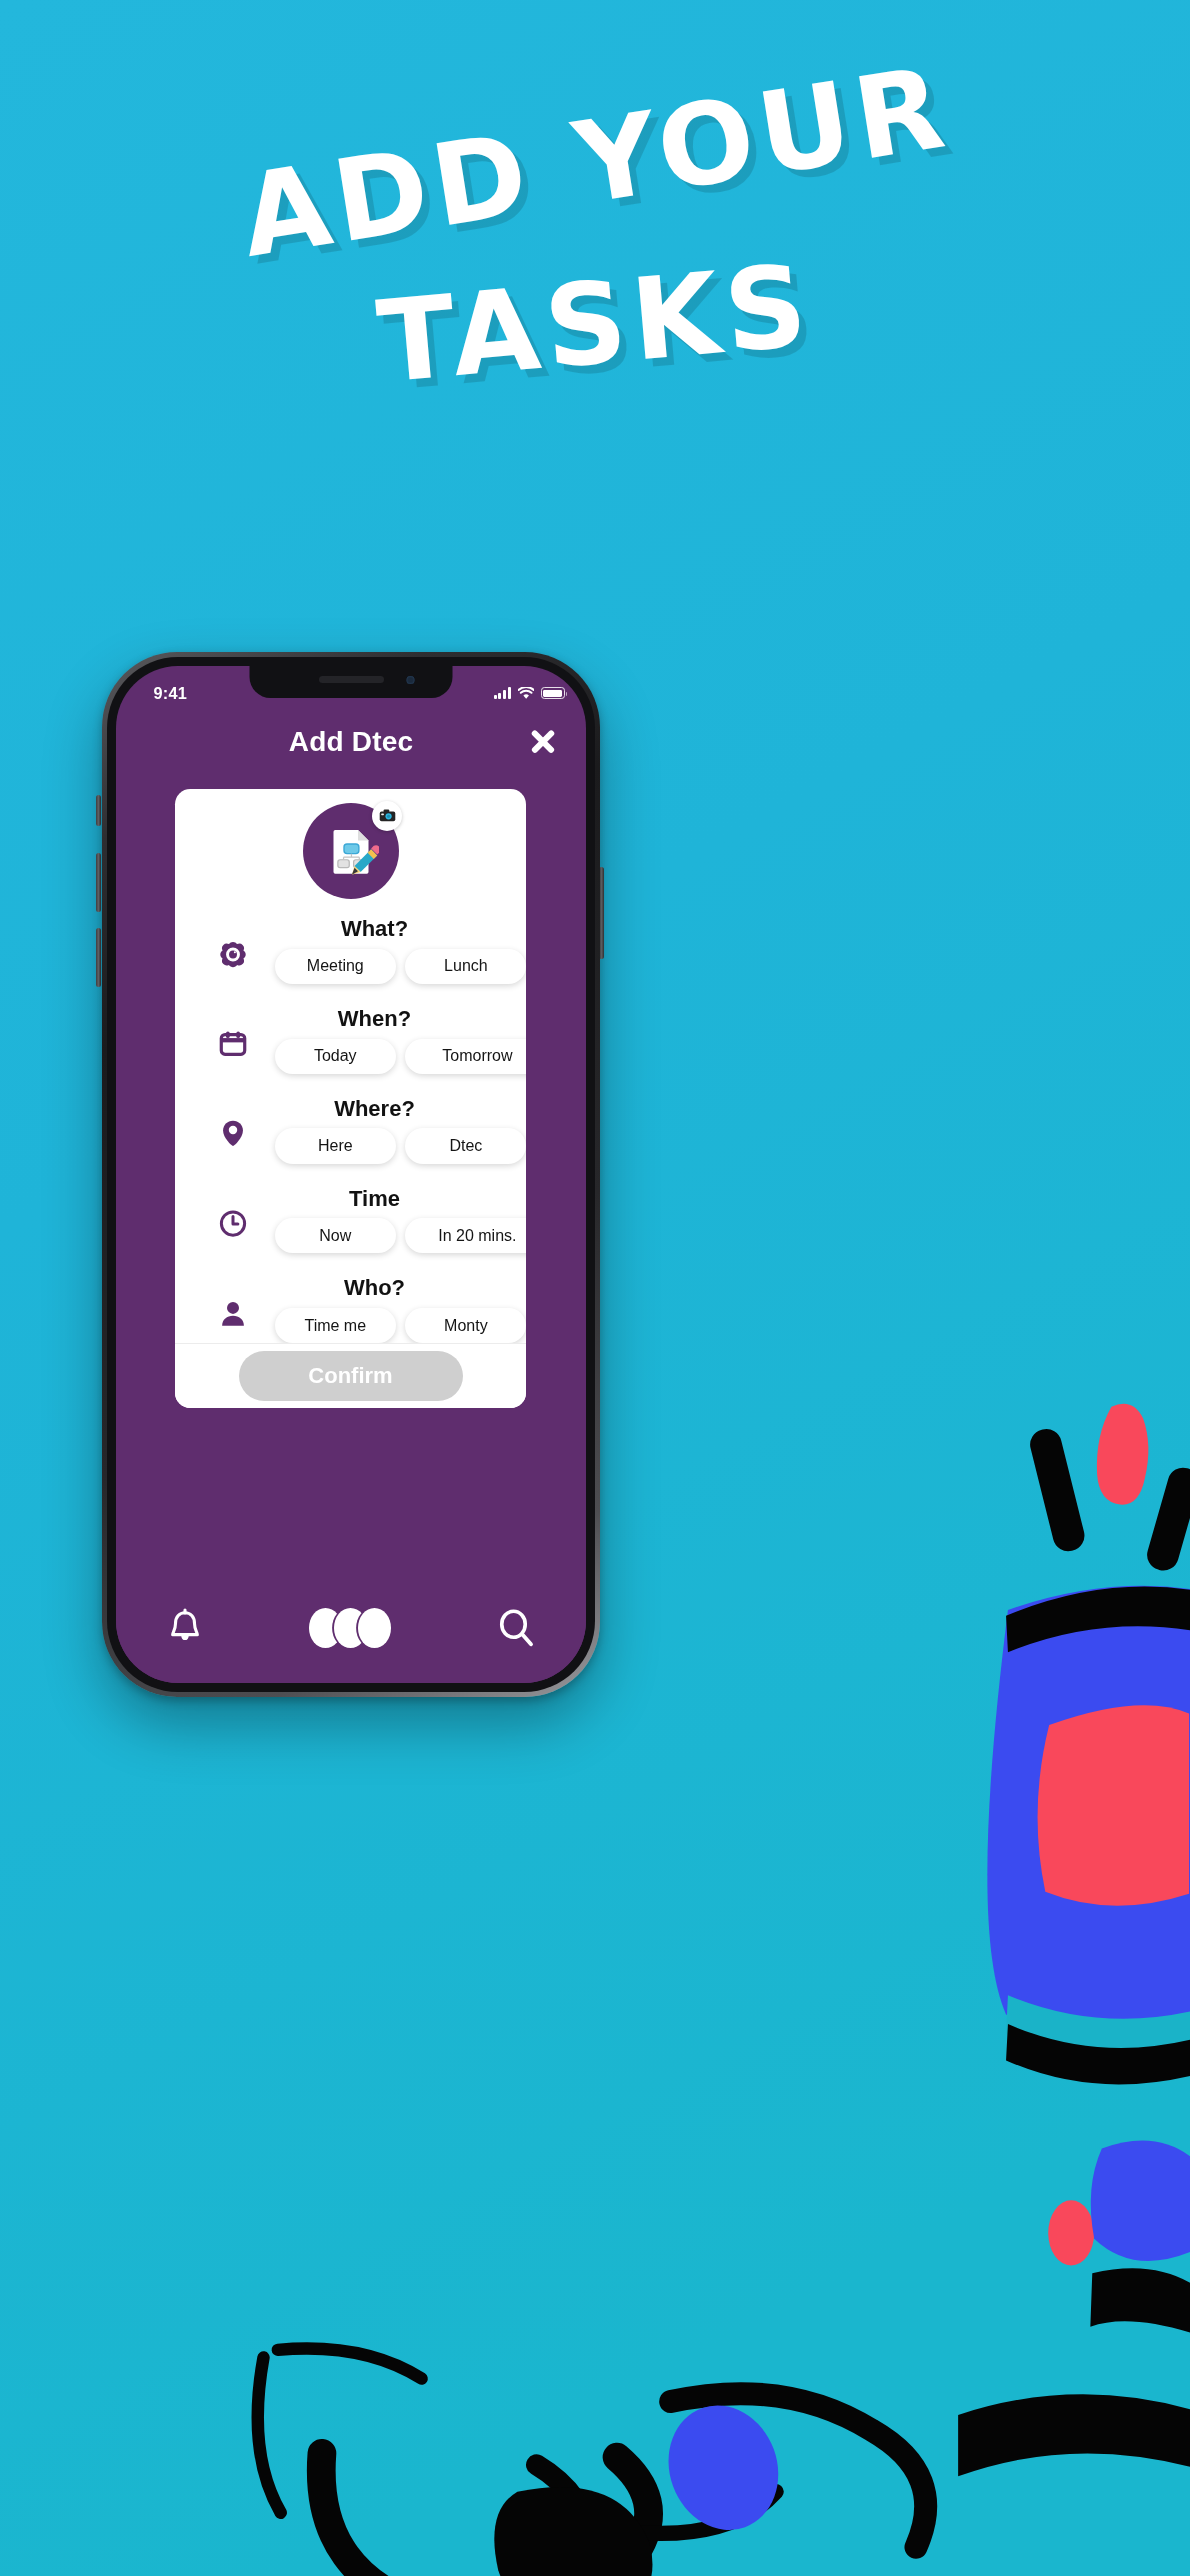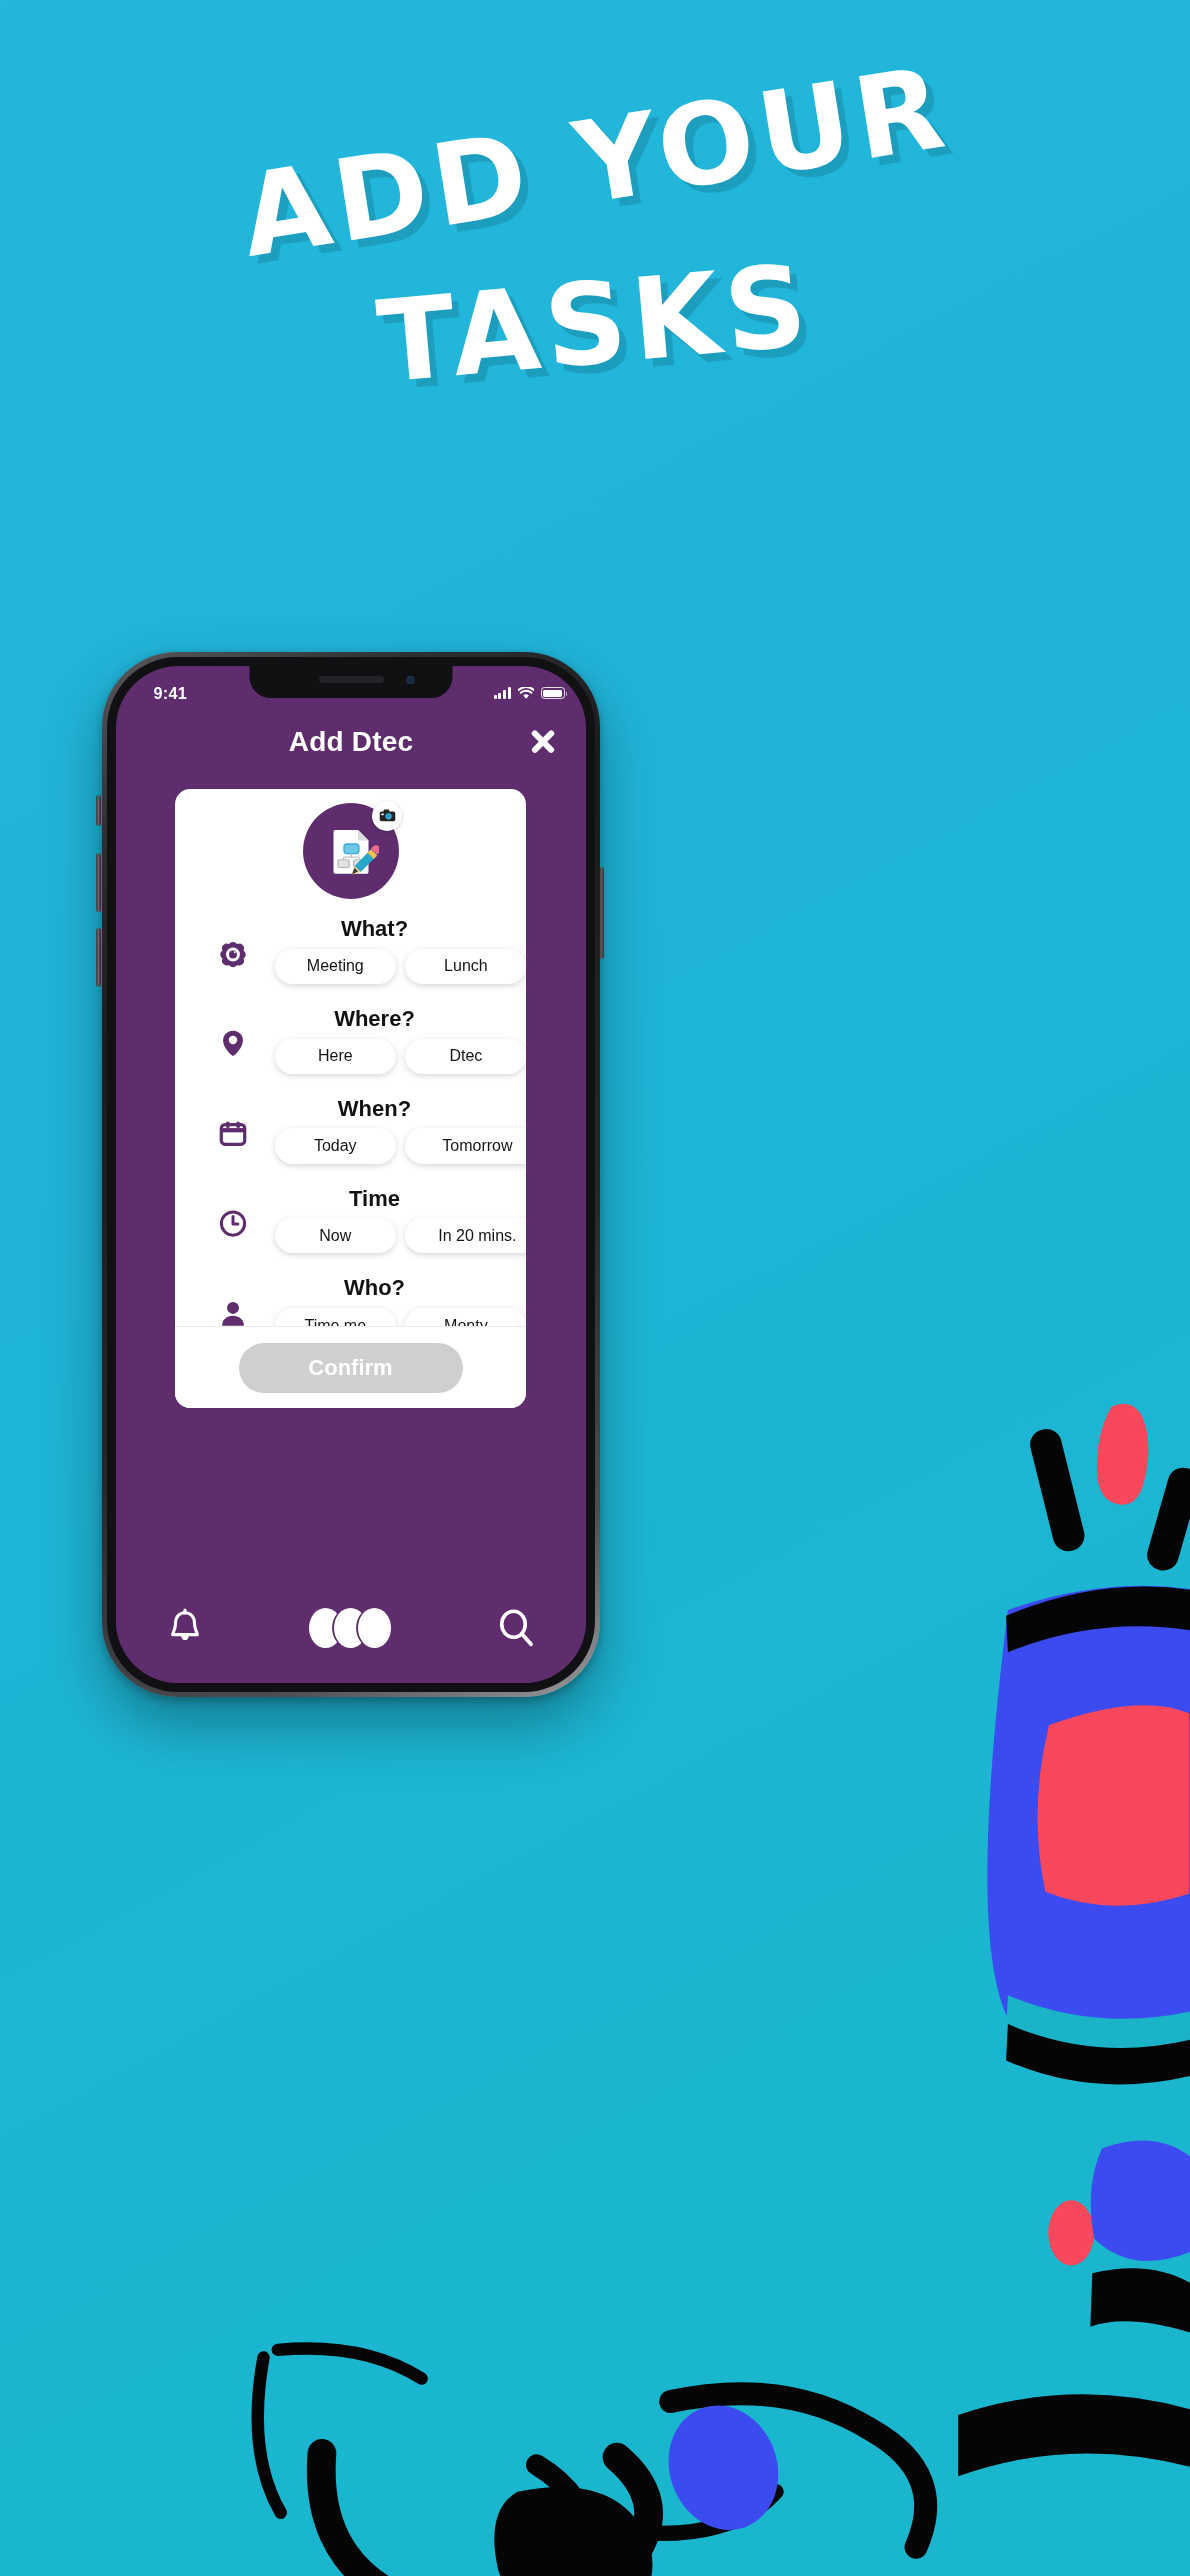--- a/index.html
+++ b/index.html
@@ -185,21 +185,21 @@
     text-align:center; white-space:nowrap;
     min-width:121px;
     flex:0 0 auto;
     cursor:pointer;
   }
   .chip.wide { min-width:144px; }
 
   
   .card-footer {
     border-top:1px solid #ececec;
-    height:82px;
+    height:65px;
     display:flex; align-items:center; justify-content:center;
     background:#fff;
   }
   .confirm-btn {
     background:#cfcfcf; color:#fff;
     border:none; border-radius:25px;
     width:224px; height:50px;
     font-size:22px; font-weight:bold;
     font-family:"Liberation Sans", sans-serif;
     cursor:pointer;
@@ -366,48 +366,48 @@
             <div class="chip">Meeting</div>
             <div class="chip">Lunch</div>
 
           </div>
         </div>
       </div>
 
       <div class="field">
         <div class="field-icon">
           <svg viewBox="0 0 32 32">
+                  <rect x="3.5" y="6.5" width="25" height="21" rx="4" fill="none" stroke="#5F2D6E" stroke-width="3.4"></rect>
+                  <path d="M3.6 12.5 h24.8" stroke="#5F2D6E" stroke-width="4.6"></path>
+                  <rect x="8.5" y="3.2" width="4" height="7" rx="2" fill="#5F2D6E"></rect>
+                  <rect x="19.5" y="3.2" width="4" height="7" rx="2" fill="#5F2D6E"></rect>
+                </svg>
+        </div>
+        <div class="field-body">
+          <div class="field-label">When?</div>
+          <div class="chips">
+            <div class="chip">Today</div>
+            <div class="chip wide">Tomorrow</div>
+
+          </div>
+        </div>
+      </div>
+
+      <div class="field">
+        <div class="field-icon">
+          <svg viewBox="0 0 32 32">
                   <path d="M16 2.4 c-6 0 -10.6 4.6 -10.6 10.4 c0 7.6 9 16.4 10.6 16.4 s10.6 -8.8 10.6 -16.4 C26.6 7 22 2.4 16 2.4 z" fill="#5F2D6E"></path>
                   <circle cx="16" cy="12.3" r="4.5" fill="#ffffff"></circle>
                 </svg>
         </div>
         <div class="field-body">
           <div class="field-label">Where?</div>
           <div class="chips">
             <div class="chip">Here</div>
             <div class="chip">Dtec</div>
-
-          </div>
-        </div>
-      </div>
-
-      <div class="field">
-        <div class="field-icon">
-          <svg viewBox="0 0 32 32">
-                  <rect x="3.5" y="6.5" width="25" height="21" rx="4" fill="none" stroke="#5F2D6E" stroke-width="3.4"></rect>
-                  <path d="M3.6 12.5 h24.8" stroke="#5F2D6E" stroke-width="4.6"></path>
-                  <rect x="8.5" y="3.2" width="4" height="7" rx="2" fill="#5F2D6E"></rect>
-                  <rect x="19.5" y="3.2" width="4" height="7" rx="2" fill="#5F2D6E"></rect>
-                </svg>
-        </div>
-        <div class="field-body">
-          <div class="field-label">When?</div>
-          <div class="chips">
-            <div class="chip">Today</div>
-            <div class="chip wide">Tomorrow</div>
 
           </div>
         </div>
       </div>
 
       <div class="field">
         <div class="field-icon">
           <svg viewBox="0 0 32 32">
                   <circle cx="16" cy="16" r="12.4" fill="none" stroke="#5F2D6E" stroke-width="3.2"></circle>
                   <path d="M16 8.6 v8 h5.2" fill="none" stroke="#5F2D6E" stroke-width="3.2" stroke-linecap="round" stroke-linejoin="round"></path>

